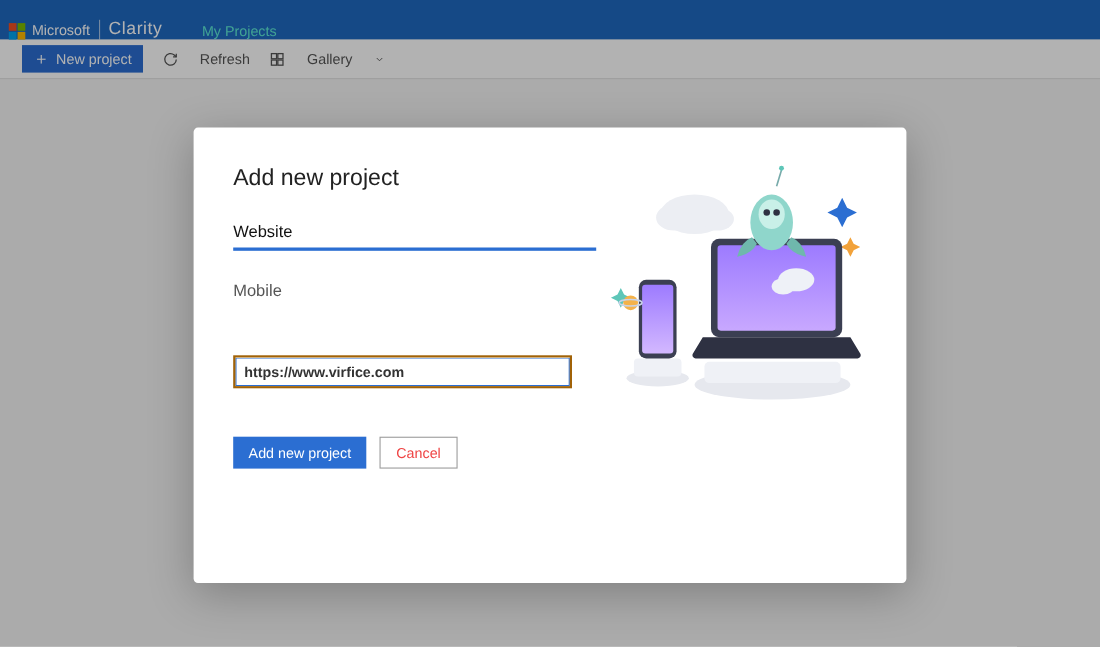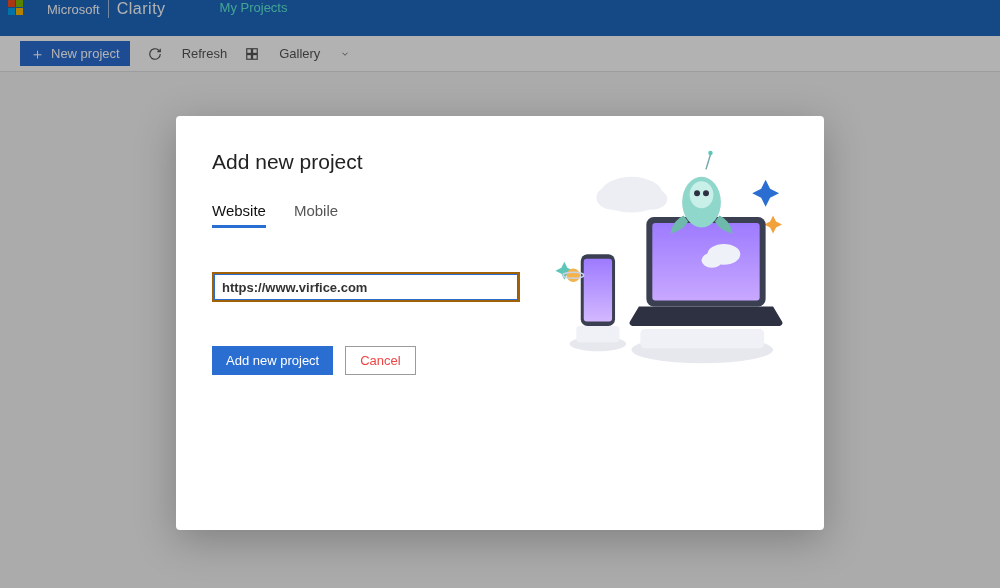--- a/index.html
+++ b/index.html
@@ -2,25 +2,24 @@
 <html><head>
 <meta charset="utf-8">
 <style>
   * { box-sizing: border-box; margin: 0; padding: 0; font-family: "Segoe UI", -apple-system, BlinkMacSystemFont, sans-serif; }
   html, body { width: 1000px; height: 588px; overflow: hidden; background: #f5f5f5; }
 
   .topbar {
     height: 36px;
     background: #1F69C1;
     display: flex;
-    align-items: flex-start;
+    align-items: flex-end;
     color: #fff;
     padding: 0 8px;
     font-size: 13px;
-    gap: 18px;
   }
   .ms-logo {
     display: inline-grid;
     grid-template-columns: 7px 7px;
     grid-template-rows: 7px 7px;
     gap: 1px;
     margin-right: 6px;
   }
   .ms-logo span:nth-child(1){background:#f25022;}
   .ms-logo span:nth-child(2){background:#7fba00;}
@@ -74,21 +73,21 @@
     background:#fff;
     border-radius: 4px;
     box-shadow: 0 10px 40px rgba(0,0,0,.25);
     display:flex;
     padding: 34px 36px 34px 36px;
     position:relative;
   }
   .modal-left { width: 330px; }
   .modal-title { font-size: 21px; font-weight: 400; color:#222; margin-bottom: 28px; }
 
-  .tabs { display:flex; gap: 28px; border-bottom:0; margin-bottom: 24px; }
+  .tabs { display:flex; gap: 28px; border-bottom:0; margin-bottom: 24px; flex-direction: column; }
   .tab { font-size: 15px; color:#555; padding-bottom:6px; cursor:pointer; }
   .tab.active { color:#111; border-bottom: 3px solid #2B6ED2; font-weight:500; }
 
   .field-label { font-size: 13px; color:#333; margin-bottom:6px; display:block; }
   .text-input {
     width: 308px;
     height: 30px;
     border:1px solid #9b9b9b;
     padding: 0 8px;
     font-size: 13px;

